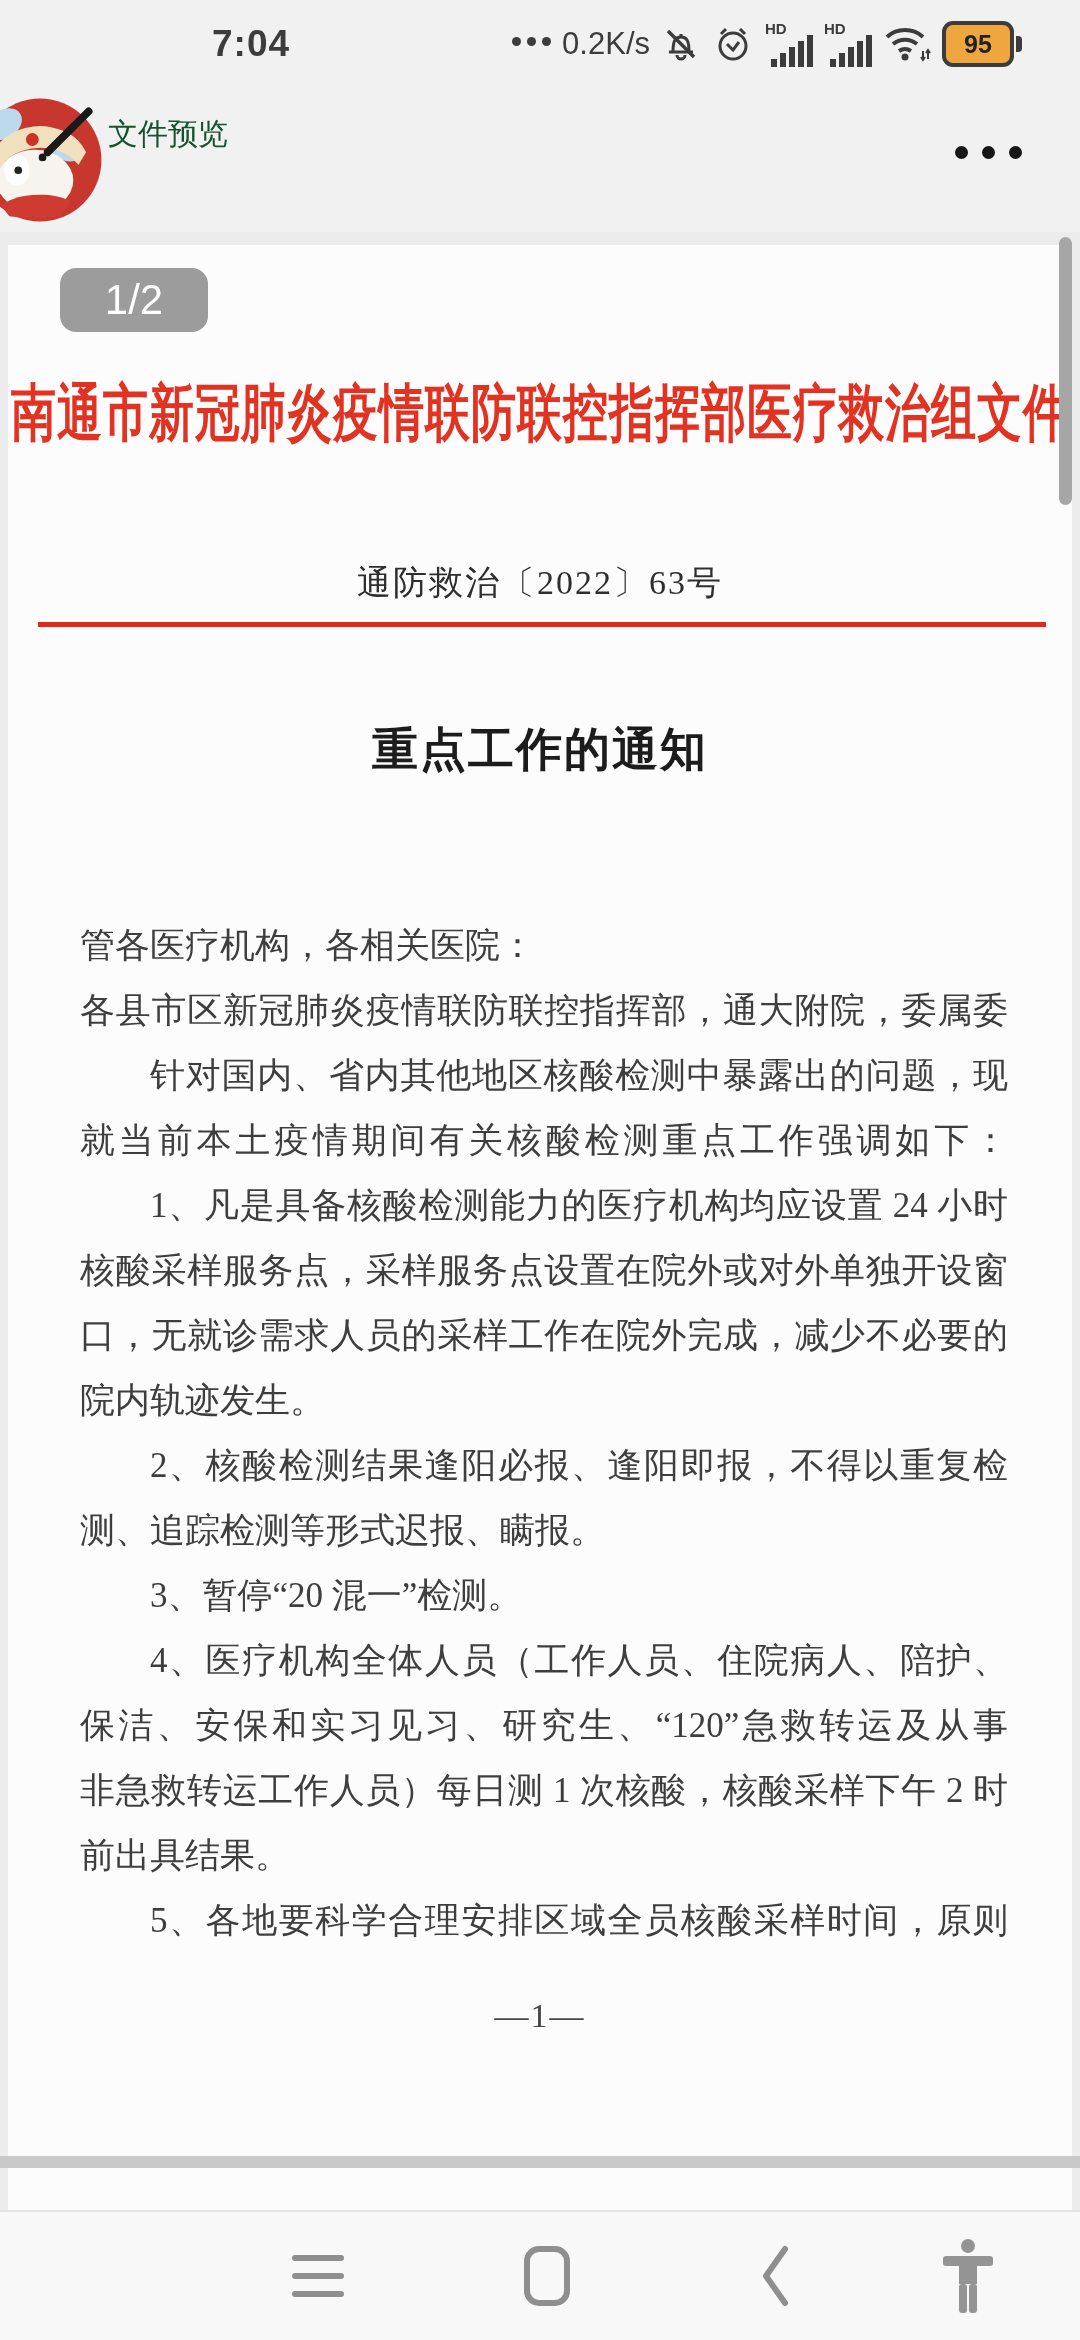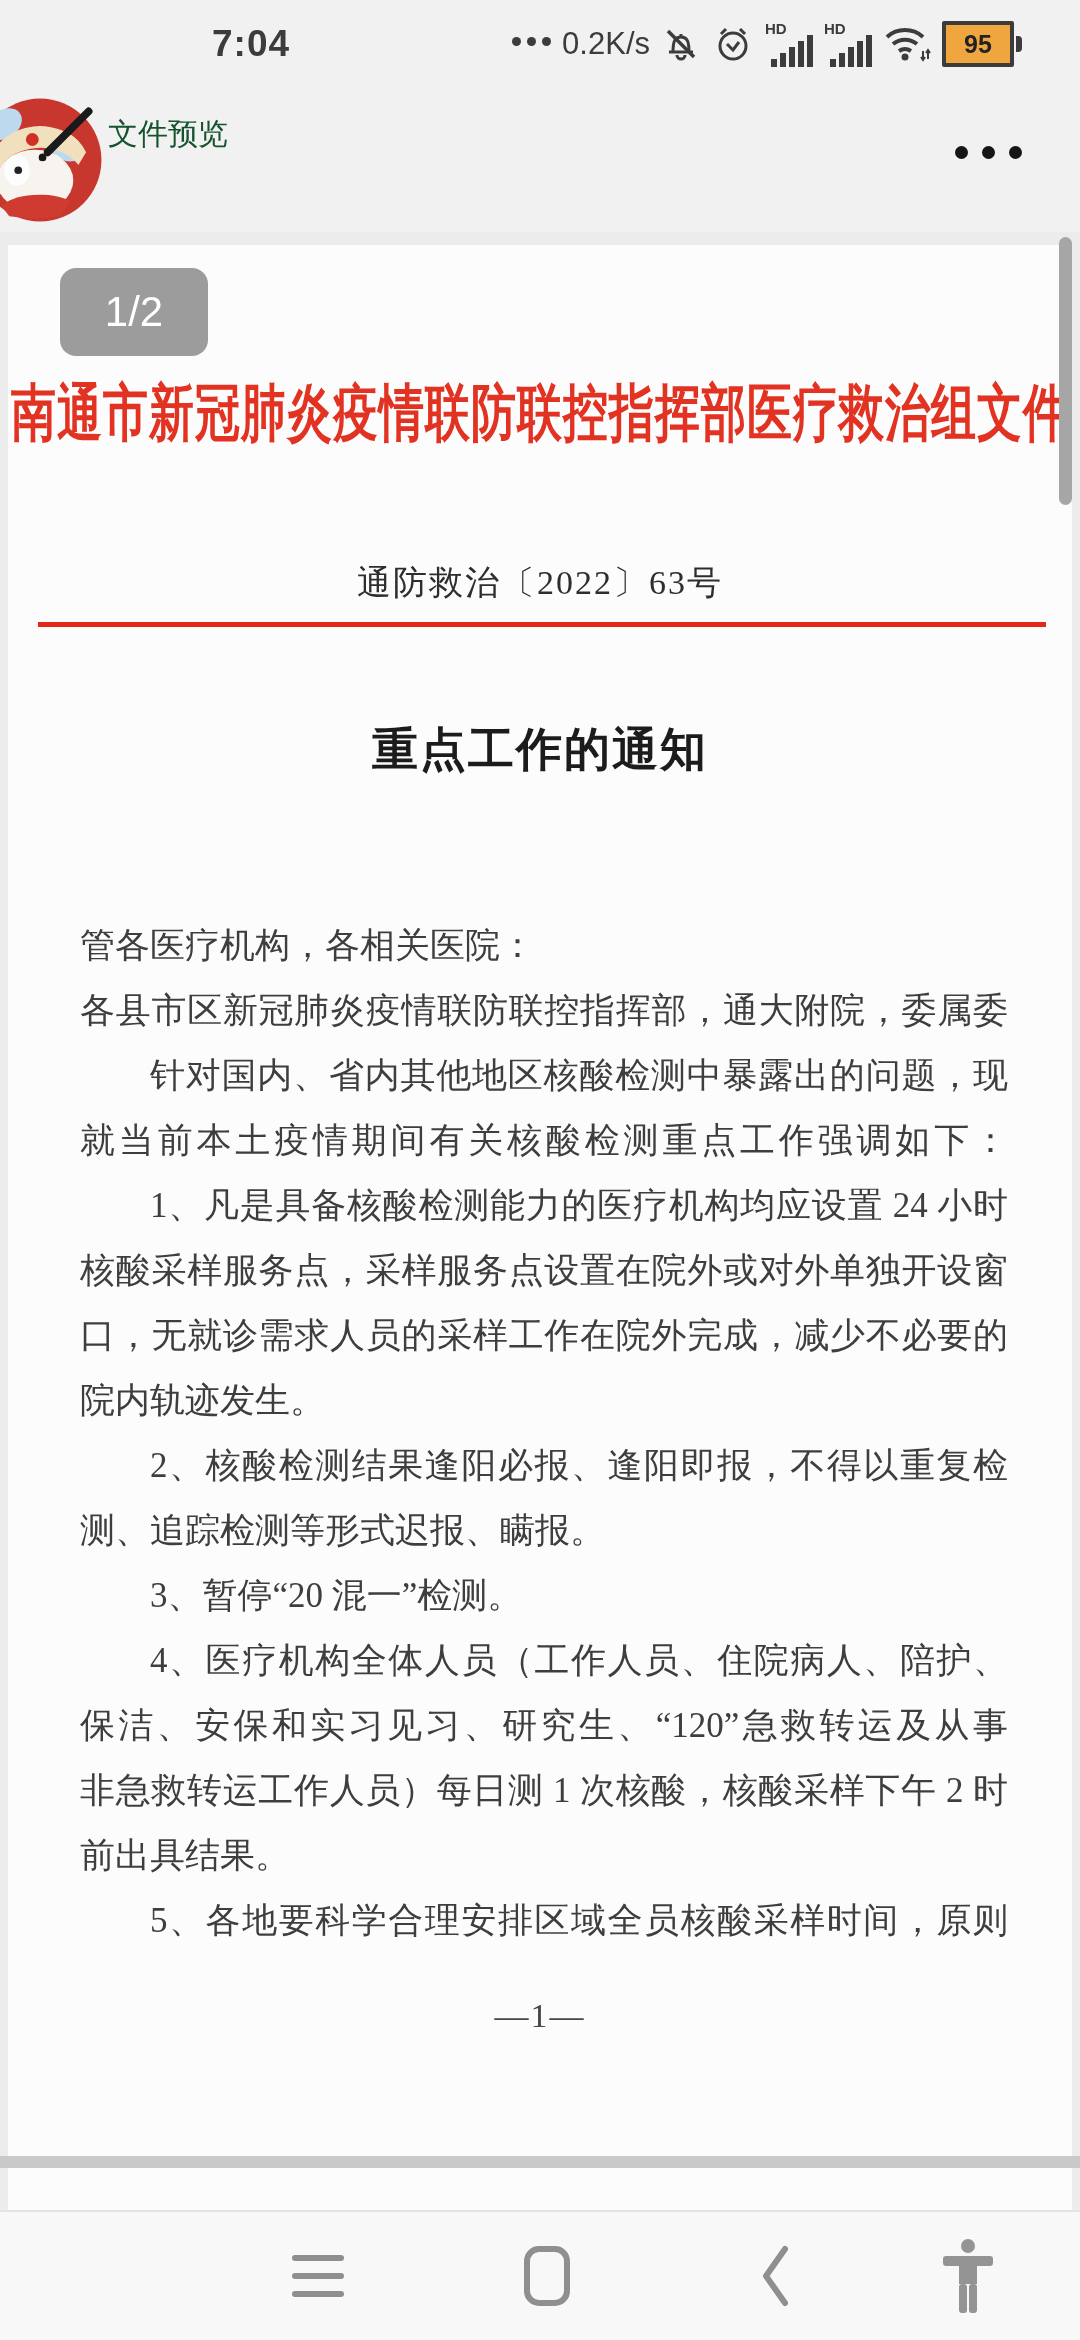--- a/index.html
+++ b/index.html
@@ -10,39 +10,39 @@
   }
   
   .status-bar{position:absolute;top:0;left:0;right:0;height:88px;display:flex;align-items:center;color:#3c3c3c;}
   .sb-time{margin-left:212px;font-size:37px;font-weight:600;letter-spacing:1px;}
   .sb-right{margin-left:auto;display:flex;align-items:center;gap:11px;padding-right:58px;}
   .sb-dots{display:flex;gap:6px;align-items:flex-end;padding-bottom:6px;}
   .sb-dots i{width:9px;height:9px;border-radius:50%;background:#3c3c3c;}
   .sb-speed{font-size:31px;font-weight:400;}
   .sb-ico{display:block;}
   .battery{position:relative;display:flex;align-items:center;}
-  .battery .shell{width:64px;height:38px;border:4px solid #3c3c3c;border-radius:2px;background:#f0a63f;display:flex;align-items:center;justify-content:center;}
+  .battery .shell{width:64px;height:38px;border:4px solid #3c3c3c;border-radius:11px;background:#f0a63f;display:flex;align-items:center;justify-content:center;}
   .battery .pct{font-size:25px;font-weight:700;color:#222;}
   .battery .nub{width:6px;height:16px;background:#3c3c3c;border-radius:0 4px 4px 0;margin-left:2px;}
   
   .app-header{position:absolute;top:88px;left:0;right:0;height:144px;background:#f1f1f2;}
   .app-icon{position:absolute;left:-24px;top:8px;width:128px;height:128px;}
   .hdr-text{position:absolute;left:108px;top:16px;width:800px;}
   .hdr-title{font-size:40px;font-weight:700;color:#141414;white-space:nowrap;overflow:hidden;}
   .hdr-sub{margin-top:10px;font-size:30px;color:#14532d;}
   .hdr-menu{position:absolute;right:48px;top:48px;display:flex;gap:14px;padding:10px;}
   .hdr-menu i{width:13px;height:13px;border-radius:50%;background:#161616;}
   
   .viewer{position:absolute;top:232px;left:0;right:0;bottom:0;background:#ececec;}
   .page{position:absolute;left:8px;right:8px;background:#fcfcfc;}
   .page1{top:13px;height:1911px;}
   .page-sep{position:absolute;left:0;right:0;top:1924px;height:12px;background:#c9c9c9;}
   .page2{top:1936px;height:44px;}
   .scrollbar{position:absolute;right:8px;top:5px;width:13px;height:268px;border-radius:7px;background:#a6a6a6;}
-  .page-badge{position:absolute;left:52px;top:23px;width:148px;height:88px;border-radius:16px;background:#9c9c9c;
+  .page-badge{position:absolute;left:52px;top:23px;width:148px;height:64px;border-radius:16px;background:#9c9c9c;
     display:flex;align-items:center;justify-content:center;color:#fff;font-size:42px;font-weight:500;}
   .org-header{position:absolute;top:138px;left:0;right:0;text-align:center;}
   .org-header span{display:inline-block;font-family:"Liberation Serif",serif;font-weight:700;
     font-size:45px;letter-spacing:1px;color:#e13222;transform:scale(1,1.38);white-space:nowrap;}
   .doc-number{position:absolute;top:315px;left:0;right:0;text-align:center;
     font-family:"Liberation Serif",serif;font-size:34px;letter-spacing:2px;color:#2e2e2e;}
   .red-line{position:absolute;top:377px;left:30px;right:26px;height:5px;background:#e2281a;}
   .doc-title{position:absolute;top:469px;left:0;right:0;text-align:center;
     font-family:"Liberation Serif",serif;font-weight:700;font-size:46px;line-height:72px;
     letter-spacing:2px;color:#1c1c1c;}

